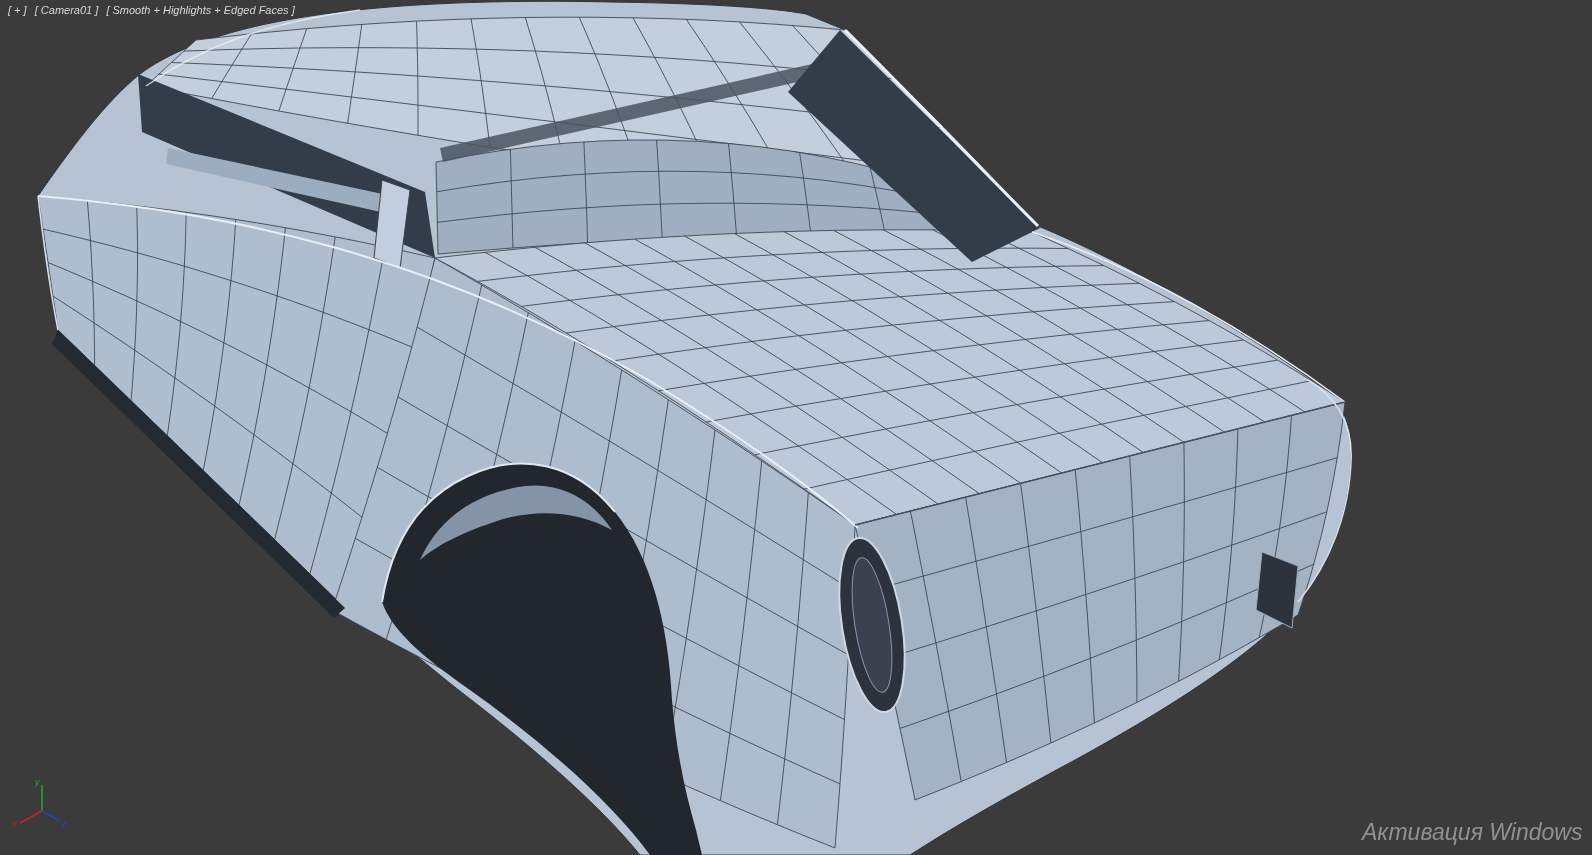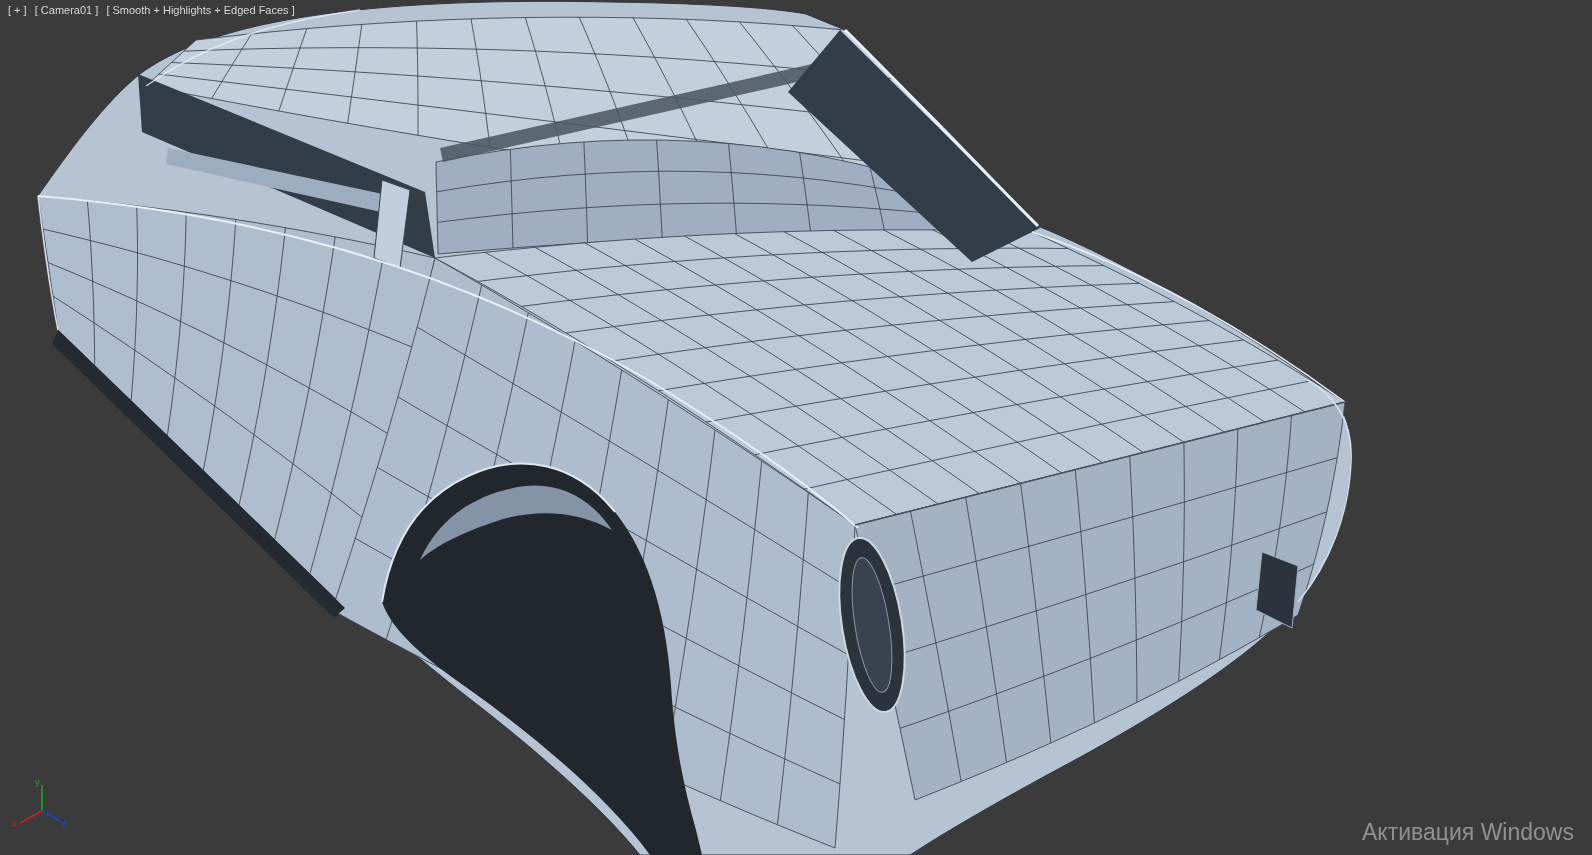--- a/index.html
+++ b/index.html
@@ -15,21 +15,21 @@
   .watermark{
     position:absolute;top:819px;left:1362px;font-size:23px;color:#aaadb0;
     opacity:.75;user-select:none;white-space:nowrap;
   }
   .gizmo{position:absolute;left:10px;bottom:26px;}
   svg{display:block;}
 </style>
 </head>
 <body>
 
-<div class="stage" style="background: rgb(59, 59, 59);">
+<div class="stage" style="background: rgb(59, 59, 59); font-style: italic;">
 
   <svg id="scene" width="1592" height="855" viewBox="0 0 1592 855">
 
     <path stroke="#30363e" stroke-width="1" d="M38,196 C70,150 105,102 140,74 C178,46 240,24 340,12 C420,2 520,0 610,2
              C690,3 770,7 806,14 L845,30 C900,84 980,168 1038,226
              C1130,264 1245,332 1312,380 C1342,398 1353,424 1351,460
              C1349,512 1331,562 1299,602 C1257,652 1175,705 1075,760
              C1015,792 955,826 918,850 L910,855 L640,855
              C600,805 530,745 465,695 C420,660 390,632 362,612 L345,608
              C250,480 120,360 58,330 C48,280 42,230 38,196 Z" fill="#b6c3d3"></path>

